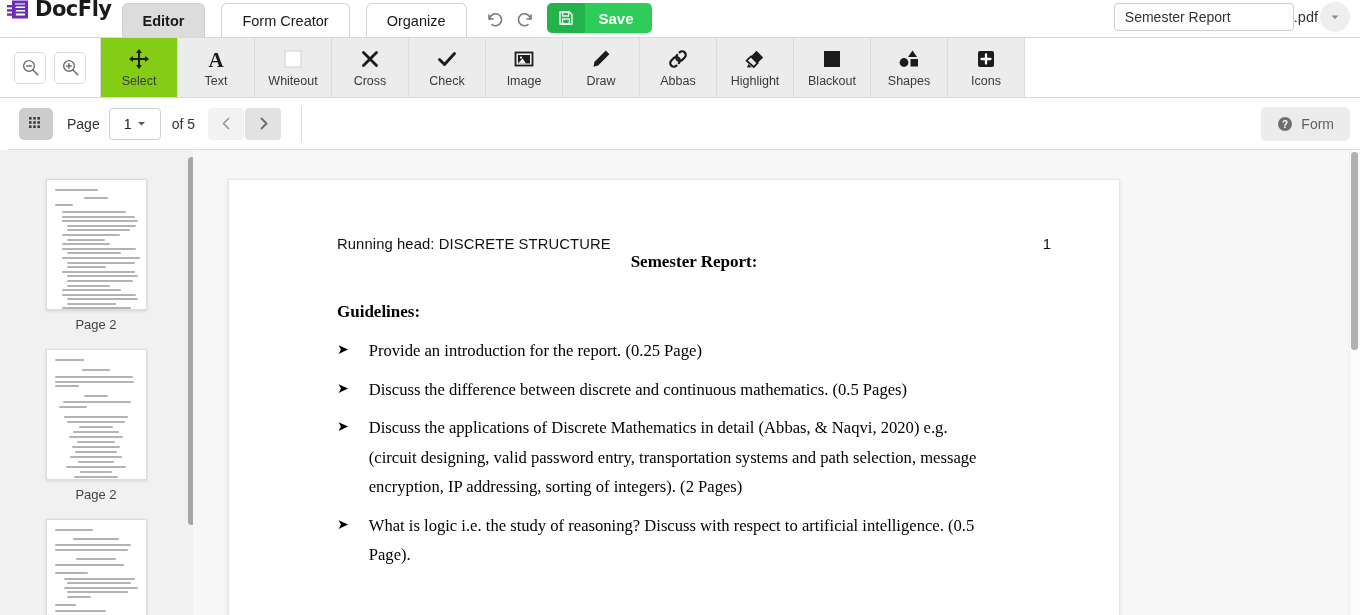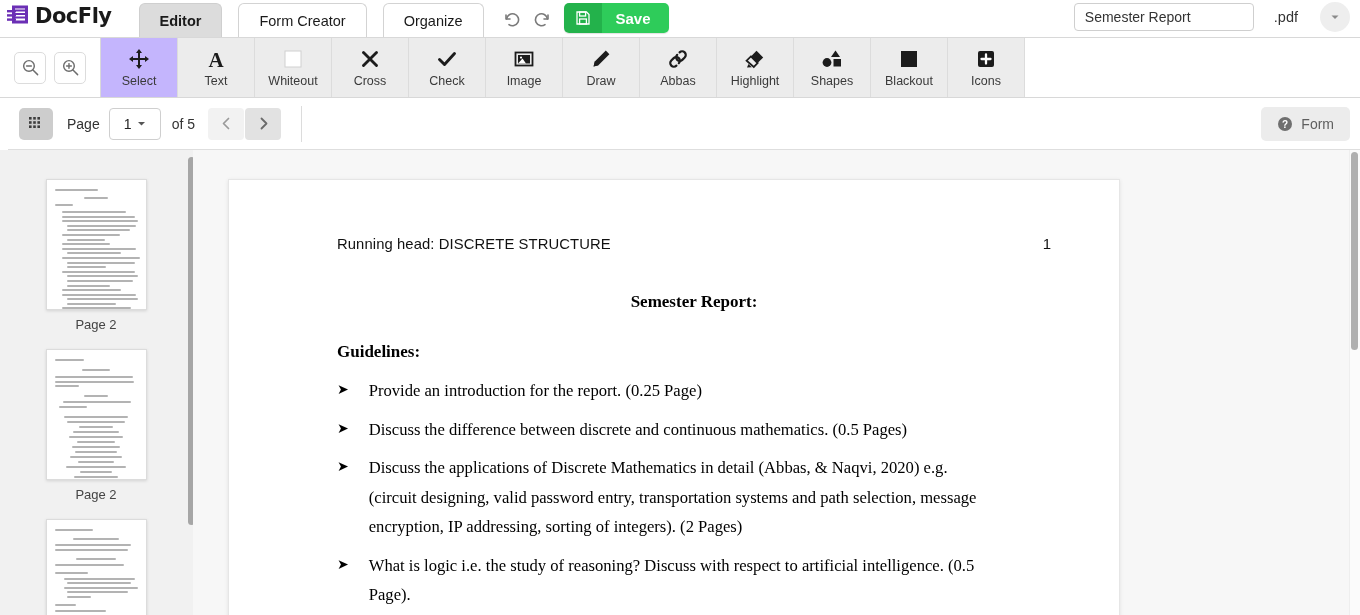--- a/index.html
+++ b/index.html
@@ -14,22 +14,22 @@
 
   
   .header {
     position: absolute; top: 0; left: 0;
     width: 1360px; height: 38px;
     background: #ffffff;
     border-bottom: 1px solid #d8d8d8;
     display: flex; align-items: flex-end;
   }
   .logo-wrap {
-    display: flex; align-items: center;
-    padding: 0 27px 4px 6px;
+    display: flex; align-items: flex-start;
+    padding: 0 10px 4px 6px;
     height: 38px;
   }
   .logo-mark { width: 24px; height: 24px; position: relative; margin-right: 5px; }
   .logo-text {
     font-size: 21px; font-weight: bold; color: #1a1a1a;
     letter-spacing: -0.5px; line-height: 1;
     font-family: "DejaVu Sans", sans-serif;
   }
   .tabs { display: flex; align-items: flex-end; height: 38px; gap: 16px; }
   .tab {
@@ -56,21 +56,21 @@
     display: flex; align-items: center; justify-content: center;
   }
   .save-label {
     background: #2ecc5a; height: 30px; padding: 0 18px 0 14px;
     display: flex; align-items: center;
     color: #ffffff; font-size: 15px; font-weight: bold;
   }
 
   .header-right {
     margin-left: auto; display: flex; align-items: center;
-    padding: 0 10px 5px 0; gap: 20px;
+    padding: 0 10px 5px 0; gap: 0;
   }
   .filename-input {
     width: 180px; height: 28px;
     border: 1px solid #cfcfcf; border-radius: 4px;
     padding: 0 10px; font-size: 14px; color: #333;
     font-family: "Liberation Sans", sans-serif;
     background: #fff; outline: none;
   }
   .ext-label { font-size: 14.5px; color: #333; }
   .caret-btn {
@@ -97,21 +97,21 @@
     display: flex; align-items: stretch; height: 59px;
     background: #ececec; border-left: 1px solid #d9d9d9;
   }
   .tool {
     width: 77px; height: 59px;
     display: flex; flex-direction: column; align-items: center; justify-content: center;
     gap: 4px; cursor: pointer;
     border-right: 1px solid #dcdcdc;
     background: #ececec;
   }
-  .tool.active { background: #c4b5fd; }
+  .tool.active { background: #84cc16; }
   .tool-icon { height: 24px; display: flex; align-items: center; justify-content: center; color: #1c1c1c; }
   .tool-label { font-size: 12.5px; color: #3a3a3a; line-height: 1; }
 
   
   .pagebar {
     position: absolute; top: 98px; left: 8px;
     width: 1360px; height: 52px;
     background: #ffffff; border-bottom: 1px solid #dedede;
     display: flex; align-items: center;
   }
@@ -180,21 +180,21 @@
   }
   .doc-inner { padding: 55px 68px 0 108px; }
   .runhead-row { display: flex; justify-content: space-between; align-items: baseline; }
   .runhead {
     font-size: 14.8px; color: #111;
     font-family: "Liberation Sans", sans-serif; letter-spacing: .1px;
   }
   .runhead-num { font-size: 15px; color: #111; font-family: "Liberation Sans", sans-serif; }
   .doc-title {
     text-align: center; font-size: 17px; font-weight: bold; color: #000;
-    font-family: "Liberation Serif", serif; margin-top: 40px;
+    font-family: "Liberation Serif", serif; 
   }
   .doc-sub {
     font-size: 17px; font-weight: bold; color: #000;
     font-family: "Liberation Serif", serif; margin-top: 30px;
   }
   .doc-list { margin: 14px 0 0 0; padding: 0; list-style: none; }
   .doc-li {
     display: flex; gap: 20px; margin-bottom: 9px;
     font-family: "Liberation Serif", serif; font-size: 16.6px; color: #000;
     line-height: 1.78;
@@ -381,36 +381,36 @@
           <path d="M12.5 2.8 L19.2 9.5 L13.6 15.1 L6.9 8.4 Z"></path>
           <path d="M6.9 8.4 L13.6 15.1 L9.8 18.9 L2.6 12.6 Z" fill="none" stroke="#1c1c1c" stroke-width="1.8"></path>
           <path d="M4.5 16 L7.8 19.3 L3 19.6 Z"></path>
         </svg>
       </span>
       <span class="tool-label">Highlight</span>
     </div>
 
     <div class="tool">
       <span class="tool-icon">
+        <svg width="22" height="22" viewBox="0 0 22 22">
+            <rect x="3" y="3" width="16" height="16" fill="#1c1c1c"></rect>
+          </svg>
+      </span>
+      <span class="tool-label">Blackout</span>
+    </div>
+
+    <div class="tool">
+      <span class="tool-icon">
         <svg width="24" height="22" viewBox="0 0 24 22" fill="#1c1c1c">
           <path d="M15.5 2.5 L20 9 H11 Z"></path>
           <rect x="13.5" y="11" width="7.5" height="7.5"></rect>
           <circle cx="7" cy="14.5" r="4.4"></circle>
         </svg>
       </span>
       <span class="tool-label">Shapes</span>
-    </div>
-
-    <div class="tool">
-      <span class="tool-icon">
-        <svg width="22" height="22" viewBox="0 0 22 22">
-            <rect x="3" y="3" width="16" height="16" fill="#1c1c1c"></rect>
-          </svg>
-      </span>
-      <span class="tool-label">Blackout</span>
     </div>
 
     <div class="tool">
       <span class="tool-icon">
         <svg width="22" height="22" viewBox="0 0 22 22">
           <rect x="3" y="3" width="16" height="16" rx="2" fill="#1c1c1c"></rect>
           <path d="M11 6.5 v9 M6.5 11 h9" stroke="#ffffff" stroke-width="2.3" stroke-linecap="round"></path>
         </svg>
       </span>
       <span class="tool-label">Icons</span>

